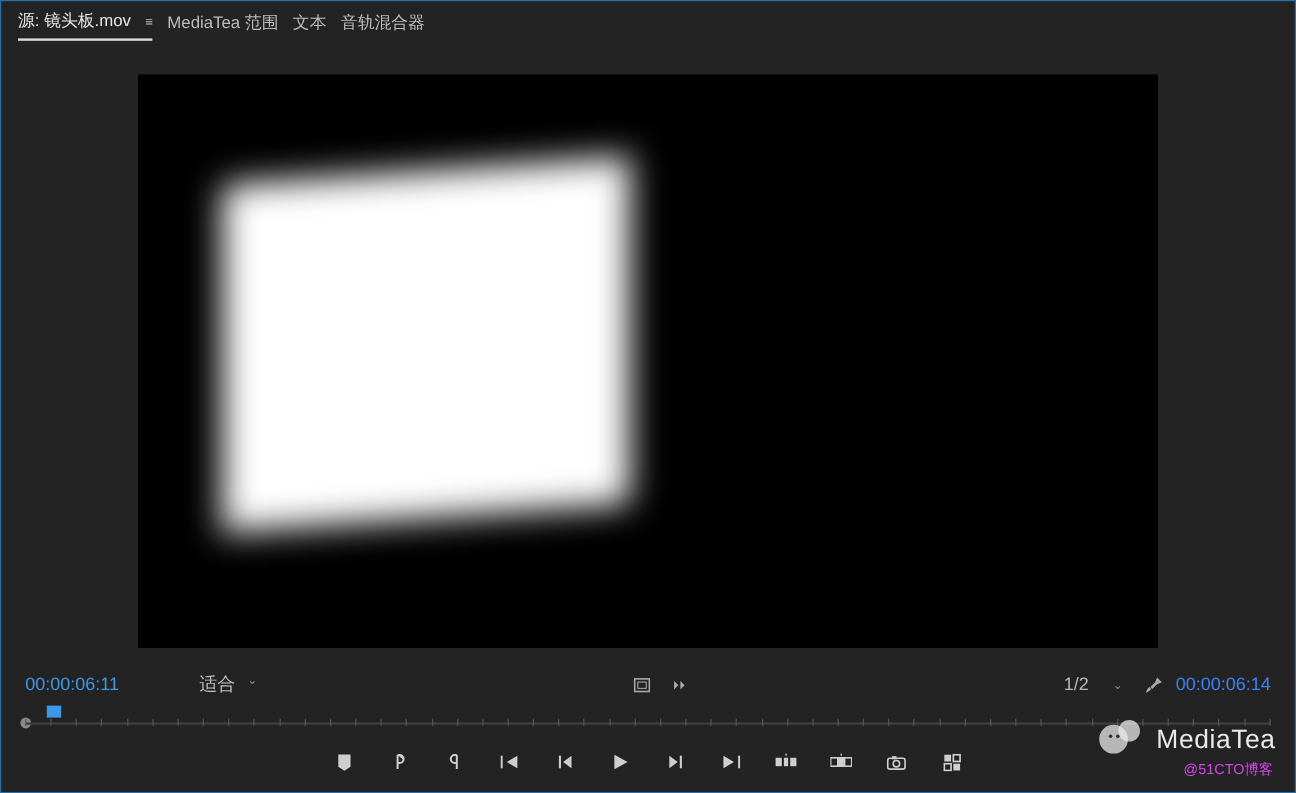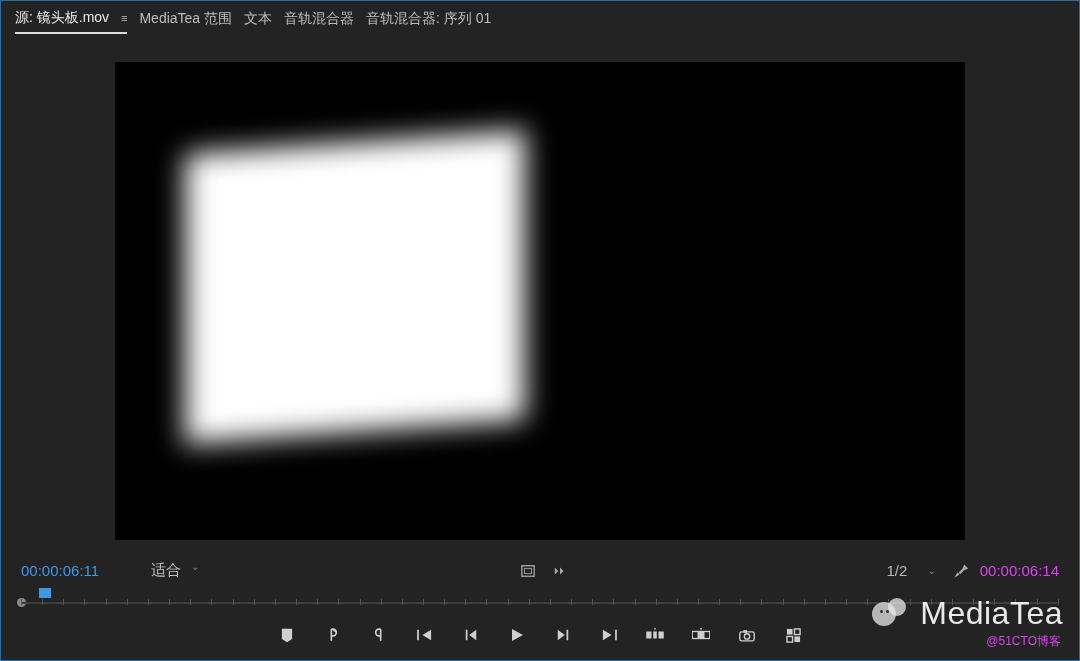--- a/index.html
+++ b/index.html
@@ -48,37 +48,37 @@
     background: #fff;
     filter: blur(14px);
     transform: skewY(-4deg);
   }
 
   
   .info-bar {
     display: flex; align-items: center;
     padding: 4px 20px;
     font-size: 15px;
-    gap: 2px;
+    gap: 17px;
   }
   .tc-current { color: #3b99e8; font-variant-numeric: tabular-nums; width: 120px; }
   .dropdown {
     display: flex; align-items: flex-start; gap: 10px;
     padding: 2px 8px;
     color: #c0c0c0;
     cursor: pointer;
   }
   .chev { font-size: 10px; color: #888; }
   .spacer { flex: 1; }
   .center-icons { display: flex; gap: 18px; align-items: center; }
   .mini-icon { width: 14px; height: 14px; display: inline-block; }
   .right-group { display: flex; align-items: center; gap: 10px; }
   .res-dd { display: flex; align-items: center; gap: 20px; padding: 2px 6px; cursor: pointer; }
   .wrench { color: #999; }
-  .tc-total { color: #d946ef; font-variant-numeric: tabular-nums; }
+  .tc-total { color: #3b82f6; font-variant-numeric: tabular-nums; }
 
   
   .scrubber-row {
     position: relative;
     height: 26px;
     margin: 2px 20px 0 20px;
   }
   .scrubber-track {
     position: absolute; left: 0; right: 0; top: 14px;
     height: 2px; background: #3e3e3e;
@@ -126,41 +126,40 @@
     width: 38px; height: 32px; position: relative;
   }
   .wm-bubble .c1, .wm-bubble .c2 {
     position: absolute; border-radius: 50%;
     background: rgba(255,255,255,0.75);
   }
   .wm-bubble .c1 { width: 24px; height: 24px; left: 0; top: 4px; }
   .wm-bubble .c2 { width: 18px; height: 18px; left: 16px; top: 0; }
   .wm-dots { position: absolute; left: 8px; top: 12px; display: flex; gap: 3px; }
   .wm-dots span { width: 3px; height: 3px; background: #333; border-radius: 50%; }
-  .wm-text { font-size: 32px; font-weight: 500; letter-spacing: 0.5px; }
+  .wm-text { font-size: 22px; font-weight: 500; letter-spacing: 0.5px; }
   .credit {
     position: absolute; right: 18px; bottom: 10px;
     font-size: 12px; color: #d946ef;
     pointer-events: none;
   }
 </style>
 </head>
 <body>
 
 <div class="panel">
 
   <div class="tabs">
     <div class="tab active">
       <span>源: 镜头板.mov</span>
       <span class="menu-icon">≡</span>
     </div>
     <div class="tab">MediaTea 范围</div>
     <div class="tab">文本</div>
     <div class="tab">音轨混合器</div>
-    <div class="tab">音轨混合器: 序列 01</div>
   </div>
 
   <div class="preview-area">
     <div class="video-canvas">
       <div class="slate"></div>
     </div>
   </div>
 
   <div class="info-bar">
     <div class="tc-current">00:00:06:11</div>

